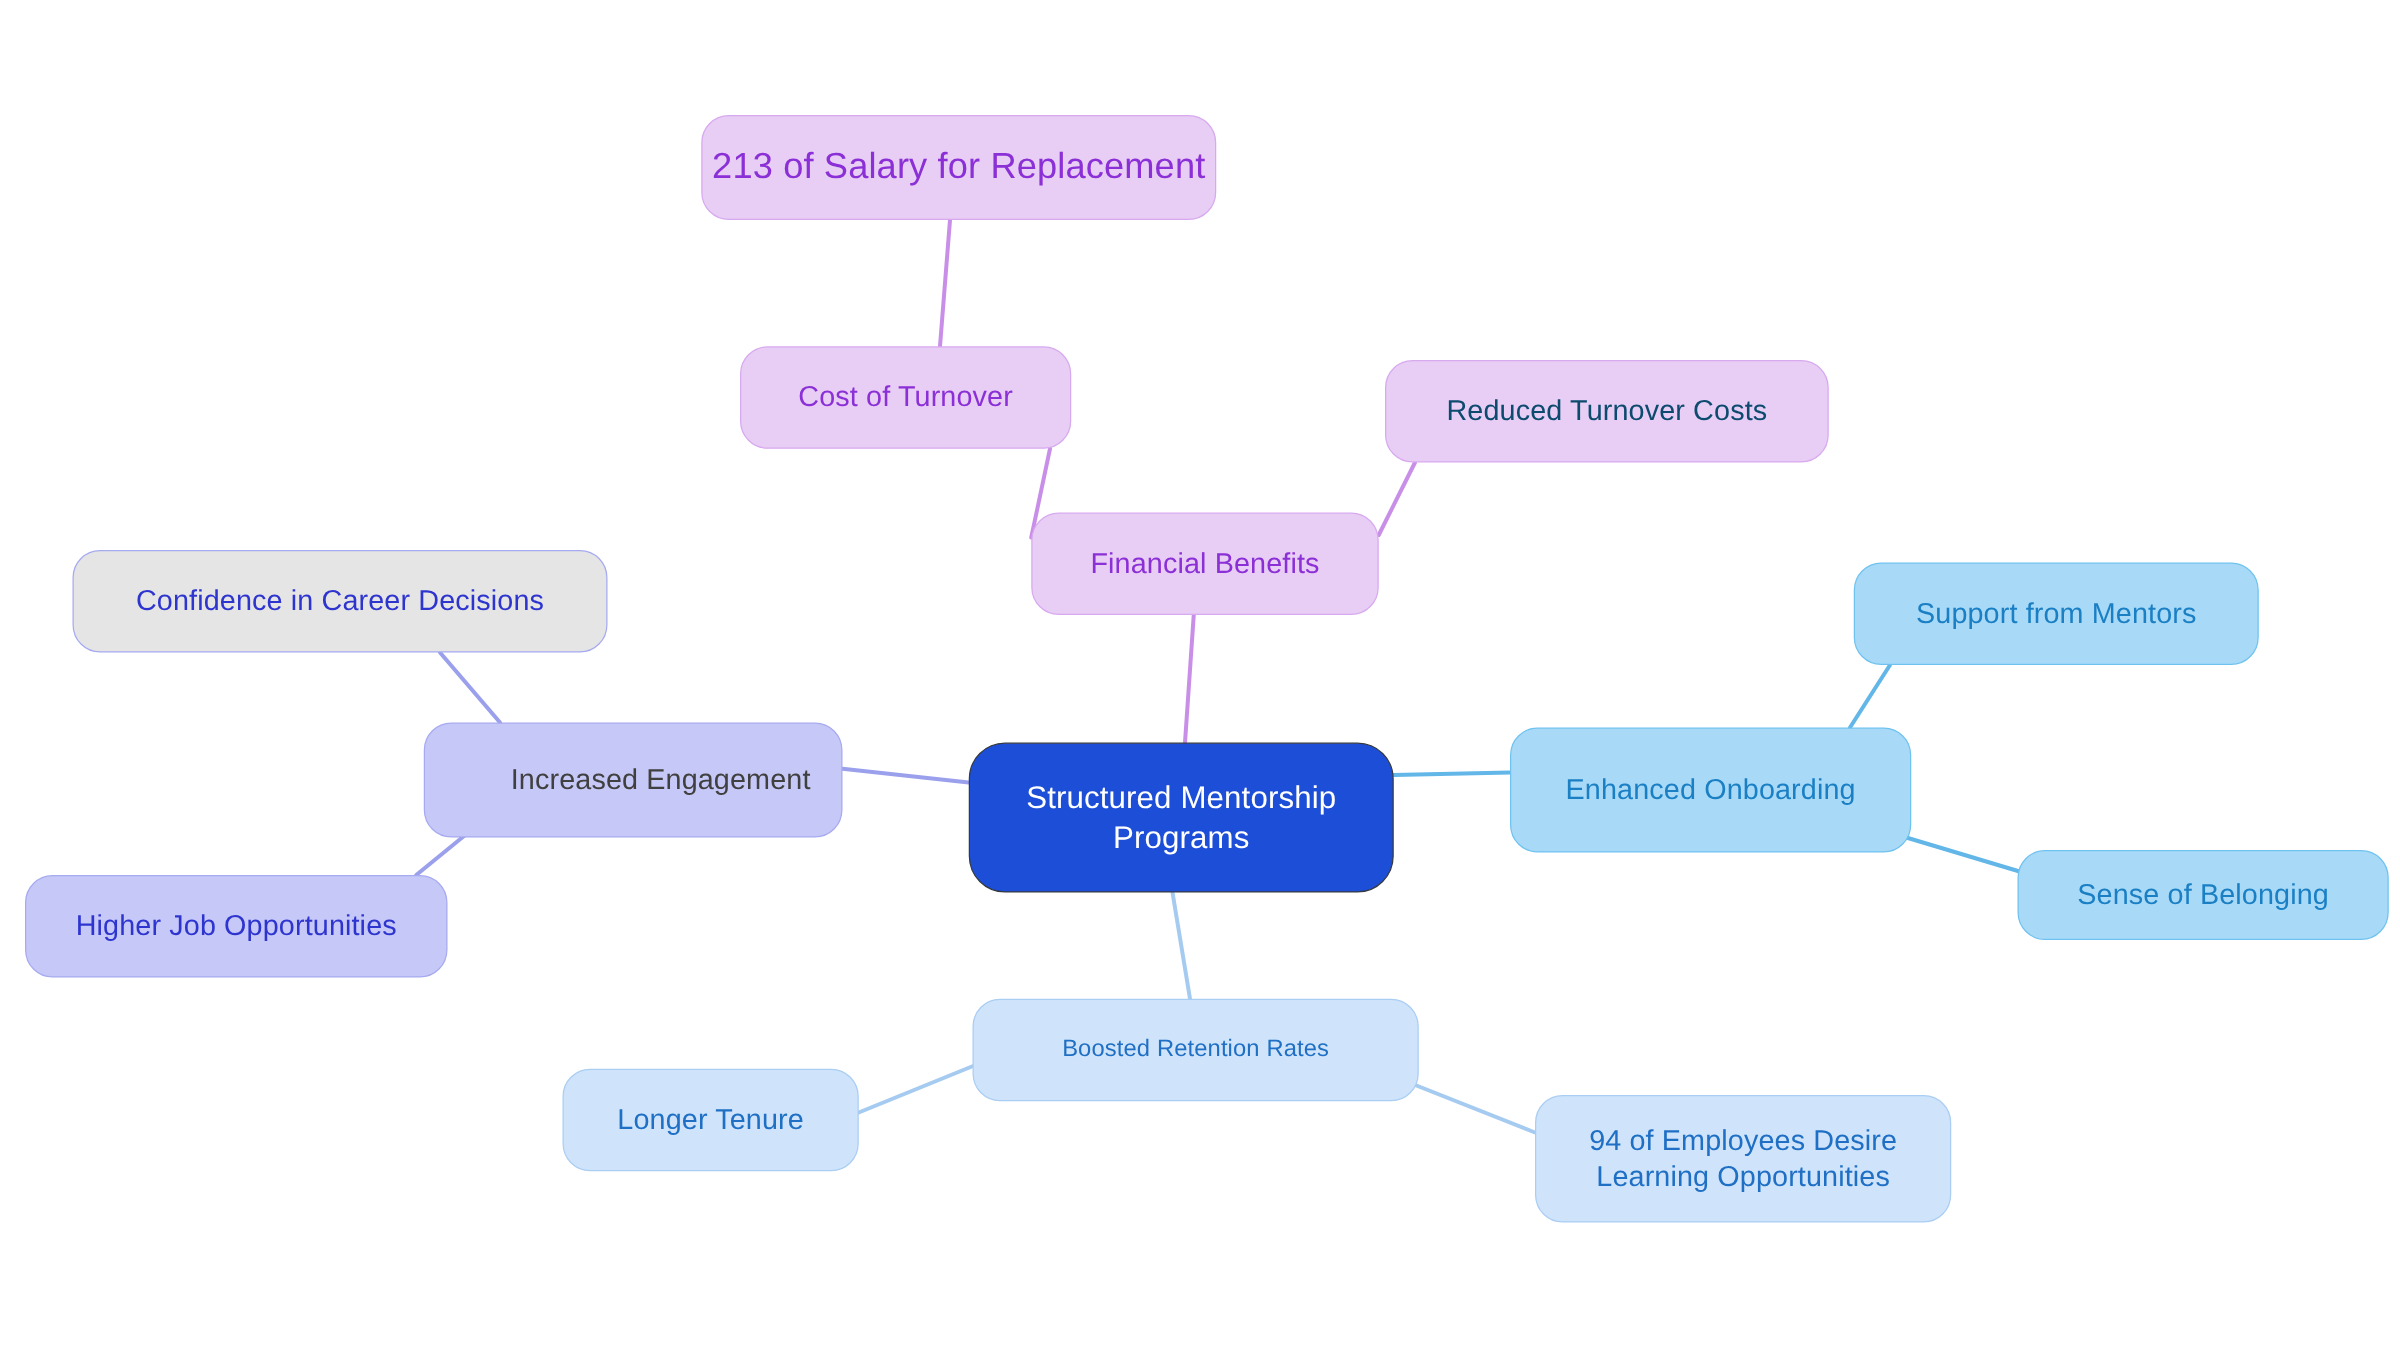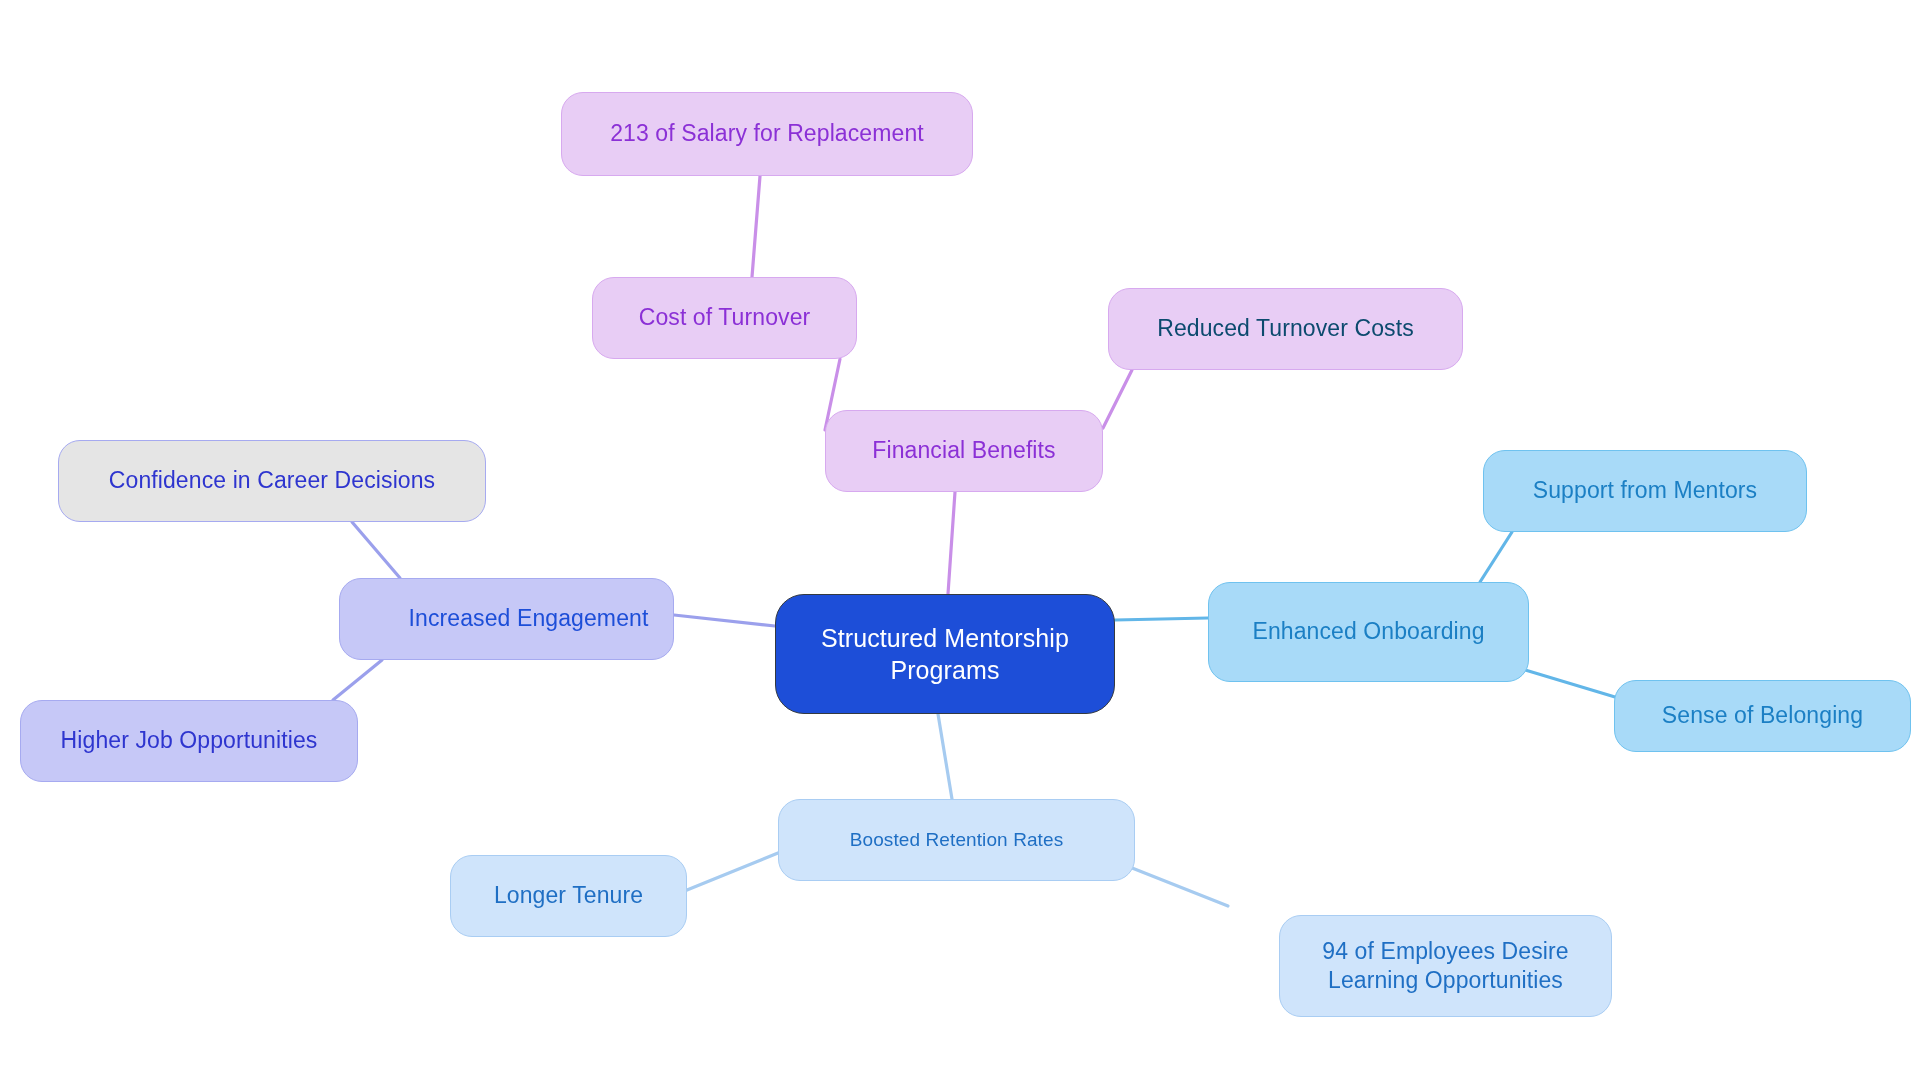--- a/index.html
+++ b/index.html
@@ -63,26 +63,26 @@
       <line x1="1505" y1="664" x2="1625" y2="700" stroke="#62b6e8" stroke-width="3.2" stroke-linecap="round"></line>
       <line x1="938" y1="714" x2="952" y2="799" stroke="#a6cbf0" stroke-width="3.2" stroke-linecap="round"></line>
       <line x1="778" y1="853" x2="687" y2="890" stroke="#a6cbf0" stroke-width="3.2" stroke-linecap="round"></line>
       <line x1="1122" y1="864" x2="1228" y2="906" stroke="#a6cbf0" stroke-width="3.2" stroke-linecap="round"></line>
     </svg>
   <div id="node-layer">
       <div class="node root" style="left: 775px; top: 594px; width: 340px; height: 120px; font-size: 25px; background: #1d4ed8; color: rgb(255, 255, 255); border-color: rgb(52, 58, 64); border-radius: 29px;"><span>Structured Mentorship
 Programs</span></div>
       <div class="node" style="left: 825px; top: 410px; width: 278px; height: 82px; font-size: 23px; background: rgb(232, 205, 245); color: rgb(139, 48, 214); border-color: rgb(215, 169, 239);"><span>Financial Benefits</span></div>
       <div class="node" style="left: 592px; top: 277px; width: 265px; height: 82px; font-size: 23px; background: rgb(232, 205, 245); color: rgb(139, 48, 214); border-color: rgb(215, 169, 239);"><span>Cost of Turnover</span></div>
-      <div class="node" style="left: 561px; top: 92px; width: 412px; height: 84px; font-size: 23px; background: rgb(232, 205, 245); color: rgb(139, 48, 214); border-color: rgb(215, 169, 239);"><span>213 of Salary for Replacement</span></div>
+      <div class="node" style="left: 561px; top: 92px; width: 412px; height: 84px; font-size: 29px; background: rgb(232, 205, 245); color: rgb(139, 48, 214); border-color: rgb(215, 169, 239);"><span>213 of Salary for Replacement</span></div>
       <div class="node" style="left: 1108px; top: 288px; width: 355px; height: 82px; font-size: 23px; background: rgb(232, 205, 245); color: #0c4a6e; border-color: rgb(215, 169, 239);"><span>Reduced Turnover Costs</span></div>
-      <div class="node" style="left: 339px; top: 578px; width: 335px; height: 82px; font-size: 23px; background: rgb(198, 200, 247); color: #1d4ed8; border-color: rgb(166, 170, 240); padding-left: 44px;"><span>Increased Engagement</span></div>
+      <div class="node" style="left: 339px; top: 578px; width: 335px; height: 92px; font-size: 23px; background: rgb(198, 200, 247); color: #404040; border-color: rgb(166, 170, 240); padding-left: 44px;"><span>Increased Engagement</span></div>
       <div class="node" style="left: 58px; top: 440px; width: 428px; height: 82px; font-size: 23px; background: #e5e5e5; color: rgb(46, 53, 207); border-color: rgb(166, 170, 240);"><span>Confidence in Career Decisions</span></div>
       <div class="node" style="left: 20px; top: 700px; width: 338px; height: 82px; font-size: 23px; background: rgb(198, 200, 247); color: rgb(46, 53, 207); border-color: rgb(166, 170, 240);"><span>Higher Job Opportunities</span></div>
       <div class="node" style="left: 1208px; top: 582px; width: 321px; height: 100px; font-size: 23px; background: rgb(168, 218, 248); color: rgb(27, 127, 196); border-color: rgb(111, 194, 239);"><span>Enhanced Onboarding</span></div>
       <div class="node" style="left: 1483px; top: 450px; width: 324px; height: 82px; font-size: 23px; background: rgb(168, 218, 248); color: rgb(27, 127, 196); border-color: rgb(111, 194, 239);"><span>Support from Mentors</span></div>
       <div class="node" style="left: 1614px; top: 680px; width: 297px; height: 72px; font-size: 23px; background: rgb(168, 218, 248); color: rgb(27, 127, 196); border-color: rgb(111, 194, 239);"><span>Sense of Belonging</span></div>
       <div class="node" style="left: 778px; top: 799px; width: 357px; height: 82px; font-size: 19px; background: rgb(207, 228, 251); color: rgb(31, 111, 196); border-color: rgb(169, 205, 243);"><span>Boosted Retention Rates</span></div>
       <div class="node" style="left: 450px; top: 855px; width: 237px; height: 82px; font-size: 23px; background: rgb(207, 228, 251); color: rgb(31, 111, 196); border-color: rgb(169, 205, 243);"><span>Longer Tenure</span></div>
-      <div class="node" style="left: 1279px; top: 876px; width: 333px; height: 102px; font-size: 23px; background: rgb(207, 228, 251); color: rgb(31, 111, 196); border-color: rgb(169, 205, 243); margin-top: 39px;"><span>94 of Employees Desire
+      <div class="node" style="left: 1228px; top: 876px; width: 333px; height: 102px; font-size: 23px; background: rgb(207, 228, 251); color: rgb(31, 111, 196); border-color: rgb(169, 205, 243);"><span>94 of Employees Desire
 Learning Opportunities</span></div>
     </div>
 </div>
 
 </body></html>

